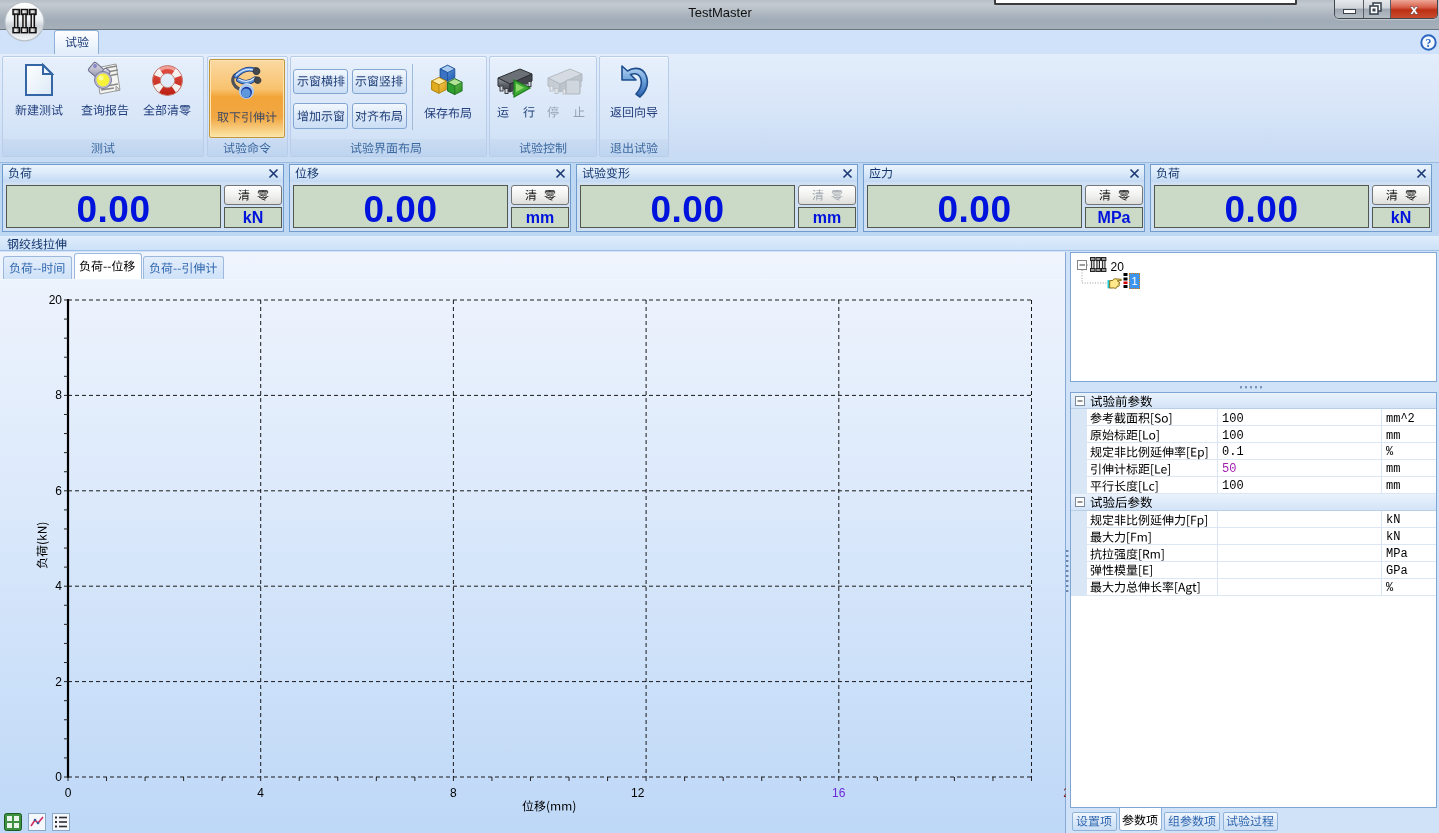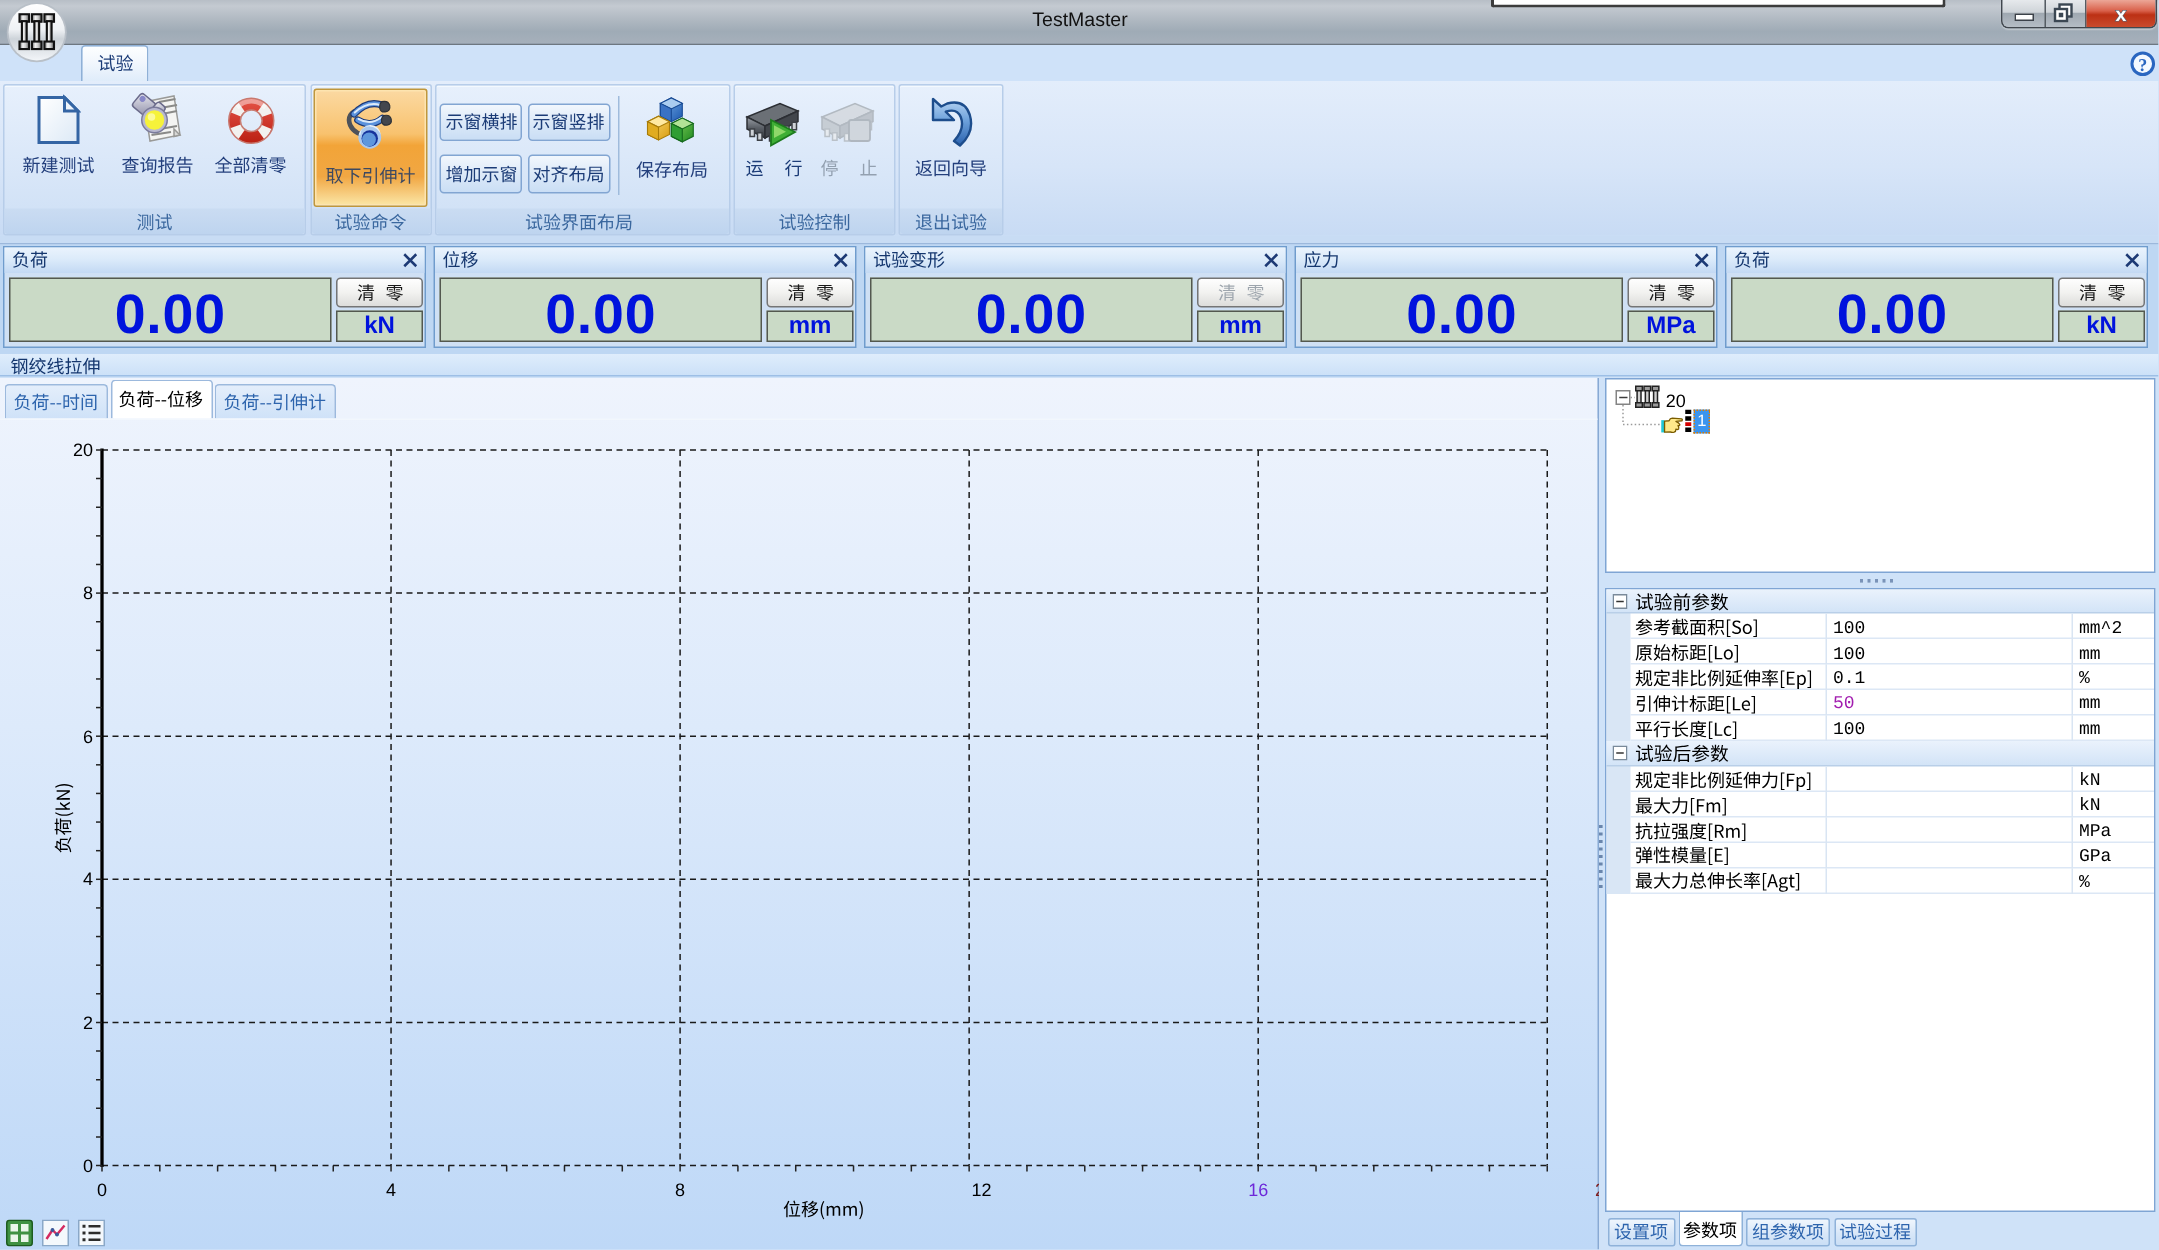--- a/index.html
+++ b/index.html
@@ -606,21 +606,21 @@
     </svg>
     <div style="position:absolute;left:40px;top:770.0px;width:22px;text-align:right;font:12px 'Liberation Sans',sans-serif;color:#000">0</div>
     <div style="position:absolute;left:40px;top:674.6px;width:22px;text-align:right;font:12px 'Liberation Sans',sans-serif;color:#000">2</div>
     <div style="position:absolute;left:40px;top:579.2px;width:22px;text-align:right;font:12px 'Liberation Sans',sans-serif;color:#000">4</div>
     <div style="position:absolute;left:40px;top:483.8px;width:22px;text-align:right;font:12px 'Liberation Sans',sans-serif;color:#000">6</div>
     <div style="position:absolute;left:40px;top:388.4px;width:22px;text-align:right;font:12px 'Liberation Sans',sans-serif;color:#000">8</div>
     <div style="position:absolute;left:40px;top:293.0px;width:22px;text-align:right;font:12px 'Liberation Sans',sans-serif;color:#000">20</div>
     <div style="position:absolute;left:53.0px;top:786px;width:30px;text-align:center;font:12px 'Liberation Sans',sans-serif;color:#000">0</div>
     <div style="position:absolute;left:245.7px;top:786px;width:30px;text-align:center;font:12px 'Liberation Sans',sans-serif;color:#000">4</div>
     <div style="position:absolute;left:438.4px;top:786px;width:30px;text-align:center;font:12px 'Liberation Sans',sans-serif;color:#000">8</div>
-    <div style="position:absolute;left:631.1px;top:786px;width:30px;text-align:right;font:12px 'Liberation Sans',sans-serif;color:#000">12</div>
+    <div style="position:absolute;left:631.1px;top:786px;width:30px;text-align:left;font:12px 'Liberation Sans',sans-serif;color:#000">12</div>
     <div style="position:absolute;left:823.8px;top:786px;width:30px;text-align:center;font:12px 'Liberation Sans',sans-serif;color:#6d28d9">16</div>
     <div style="position:absolute;left:1055px;top:786px;width:30px;text-align:center;font:12px 'Liberation Sans',sans-serif;color:#7f1d1d">20</div>
     <svg class="t" style="left:522.3px;top:799.5px;" width="54.3" height="14.2">
       <g fill="#000000" transform="translate(0,10.56) scale(0.012000,-0.012000)">
         <use href="#u4f4d" x="0"></use>
         <use href="#u79fb" x="1000"></use>
         <use href="#u28" x="2000"></use>
         <use href="#u6d" x="2338"></use>
         <use href="#u6d" x="3264"></use>
         <use href="#u29" x="4190"></use>

